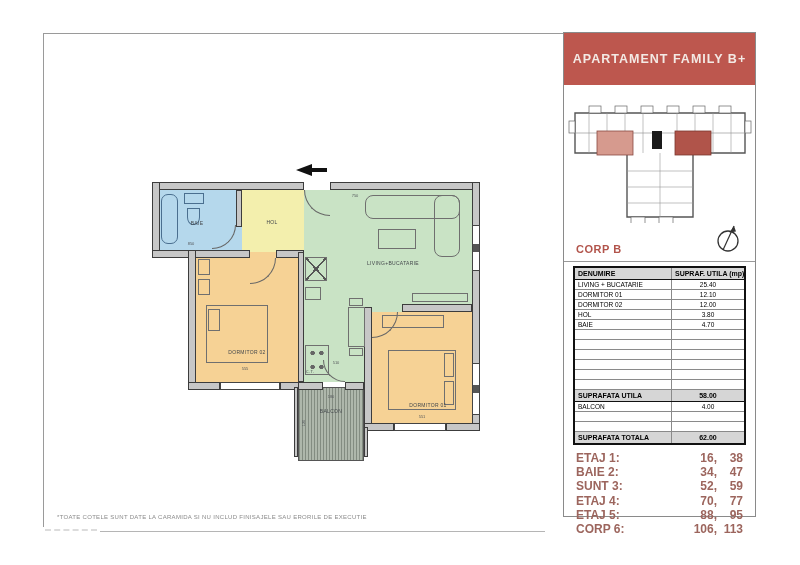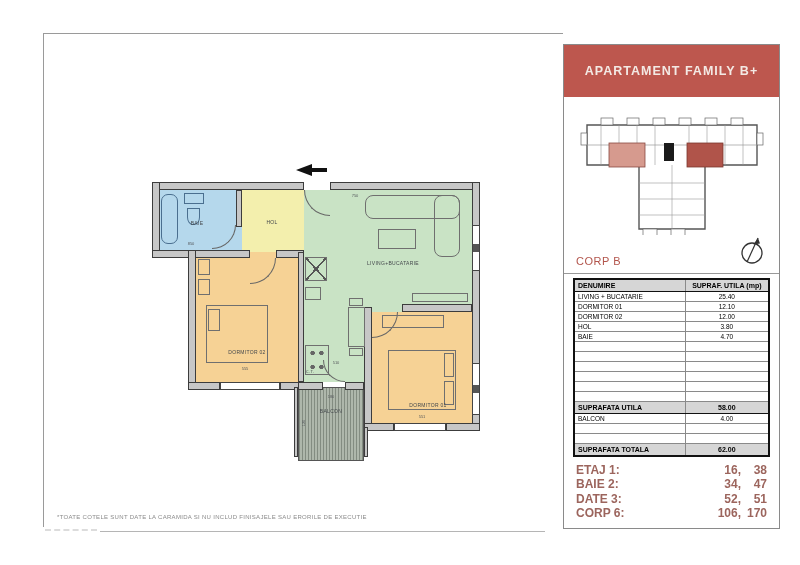--- a/index.html
+++ b/index.html
@@ -24,35 +24,35 @@
   .stoveX{background:
     linear-gradient(to top right,transparent 47%,#555 47%,#555 53%,transparent 53%),
     linear-gradient(to bottom right,transparent 47%,#555 47%,#555 53%,transparent 53%);}
   .hob{background:
     radial-gradient(circle at 30% 25%,#666 2px,transparent 2.5px),
     radial-gradient(circle at 70% 25%,#666 2px,transparent 2.5px),
     radial-gradient(circle at 30% 75%,#666 2px,transparent 2.5px),
     radial-gradient(circle at 70% 75%,#666 2px,transparent 2.5px);}
 
   
-  .panel{left:563px;top:44px;width:217px;height:485px;border:1px solid #8a8a8a;box-sizing:border-box;background:#fff;}
+  .panel{left:563px;top:32px;width:193px;height:485px;border:1px solid #8a8a8a;box-sizing:border-box;background:#fff;}
   .panel-header{height:52px;background:#bd574e;display:flex;align-items:center;justify-content:center;}
   .panel-header span{color:#f3e9e4;font-size:12.5px;letter-spacing:1px;font-weight:bold;}
   .keyplan{position:relative;height:170px;}
-  .corp{position:absolute;left:12px;bottom:6px;color:#b2544b;font-weight:normal;font-size:11px;letter-spacing:.5px;}
+  .corp{position:absolute;left:12px;bottom:6px;color:#b2544b;font-weight:bold;font-size:11px;letter-spacing:.5px;}
   .compass{position:absolute;right:12px;bottom:6px;}
   .tablewrap{border-top:1px solid #999;padding:4px 9px 2px 9px;}
   table.area{width:100%;border-collapse:collapse;border:2px solid #111;table-layout:fixed;}
   table.area td,table.area th{border:1px solid #8a8a8a;height:9px;padding:0 3px;font-size:6.5px;overflow:hidden;white-space:nowrap;}
   table.area th{background:#d6d6d6;font-size:7px;height:11px;border-bottom:1.5px solid #111;text-align:left;}
   table.area th.c,table.area td.c{text-align:center;}
   table.area col.n{width:57%;} table.area col.a{width:43%;}
   tr.sum td{background:#d6d6d6;font-weight:bold;font-size:7px;height:11px;border-top:1.5px solid #111;border-bottom:1.5px solid #111;}
   .floors{padding:4px 12px 0 12px;}
-  .floor-row{display:flex;align-items:flex-end;height:14.2px;color:#9c655d;font-weight:bold;font-size:12px;}
+  .floor-row{display:flex;align-items:center;height:14.2px;color:#9c655d;font-weight:bold;font-size:12px;}
   .floor-row .fl{flex:1;}
   .floor-row .fa{width:36px;text-align:right;}
   .floor-row .fb{width:26px;text-align:right;}
 
   .footnote{left:57px;top:514px;font-size:6px;letter-spacing:.3px;color:#8a8a8a;white-space:nowrap;}
   .foot-line{left:100px;top:531px;width:445px;height:1px;background:#b5b5b5;}
   .dashes{left:45px;top:529px;width:52px;height:0;border-top:2px dashed #dcdcdc;}
 </style>
 </head>
 <body>
@@ -282,27 +282,37 @@
         <span class="fl">ETAJ 1:</span>
         <span class="fa">16,</span>
         <span class="fb">38</span>
       </div>
     <div class="floor-row">
         <span class="fl">BAIE 2:</span>
         <span class="fa">34,</span>
         <span class="fb">47</span>
       </div>
     <div class="floor-row">
-        <span class="fl">DATE 3:</span>
+        <span class="fl">SUNT 3:</span>
         <span class="fa">52,</span>
-        <span class="fb">51</span>
+        <span class="fb">59</span>
+      </div>
+    <div class="floor-row">
+        <span class="fl">ETAJ 4:</span>
+        <span class="fa">70,</span>
+        <span class="fb">77</span>
+      </div>
+    <div class="floor-row">
+        <span class="fl">ETAJ 5:</span>
+        <span class="fa">88,</span>
+        <span class="fb">95</span>
       </div>
     <div class="floor-row">
         <span class="fl">CORP 6:</span>
         <span class="fa">106,</span>
-        <span class="fb">170</span>
+        <span class="fb">113</span>
       </div>
   </div>
 </div>
 
 <div class="abs footnote">*TOATE COTELE SUNT DATE LA CARAMIDA SI NU INCLUD FINISAJELE SAU ERORILE DE EXECUTIE</div>
 <div class="abs foot-line"></div>
 <div class="abs dashes"></div>
 
 </body></html>

